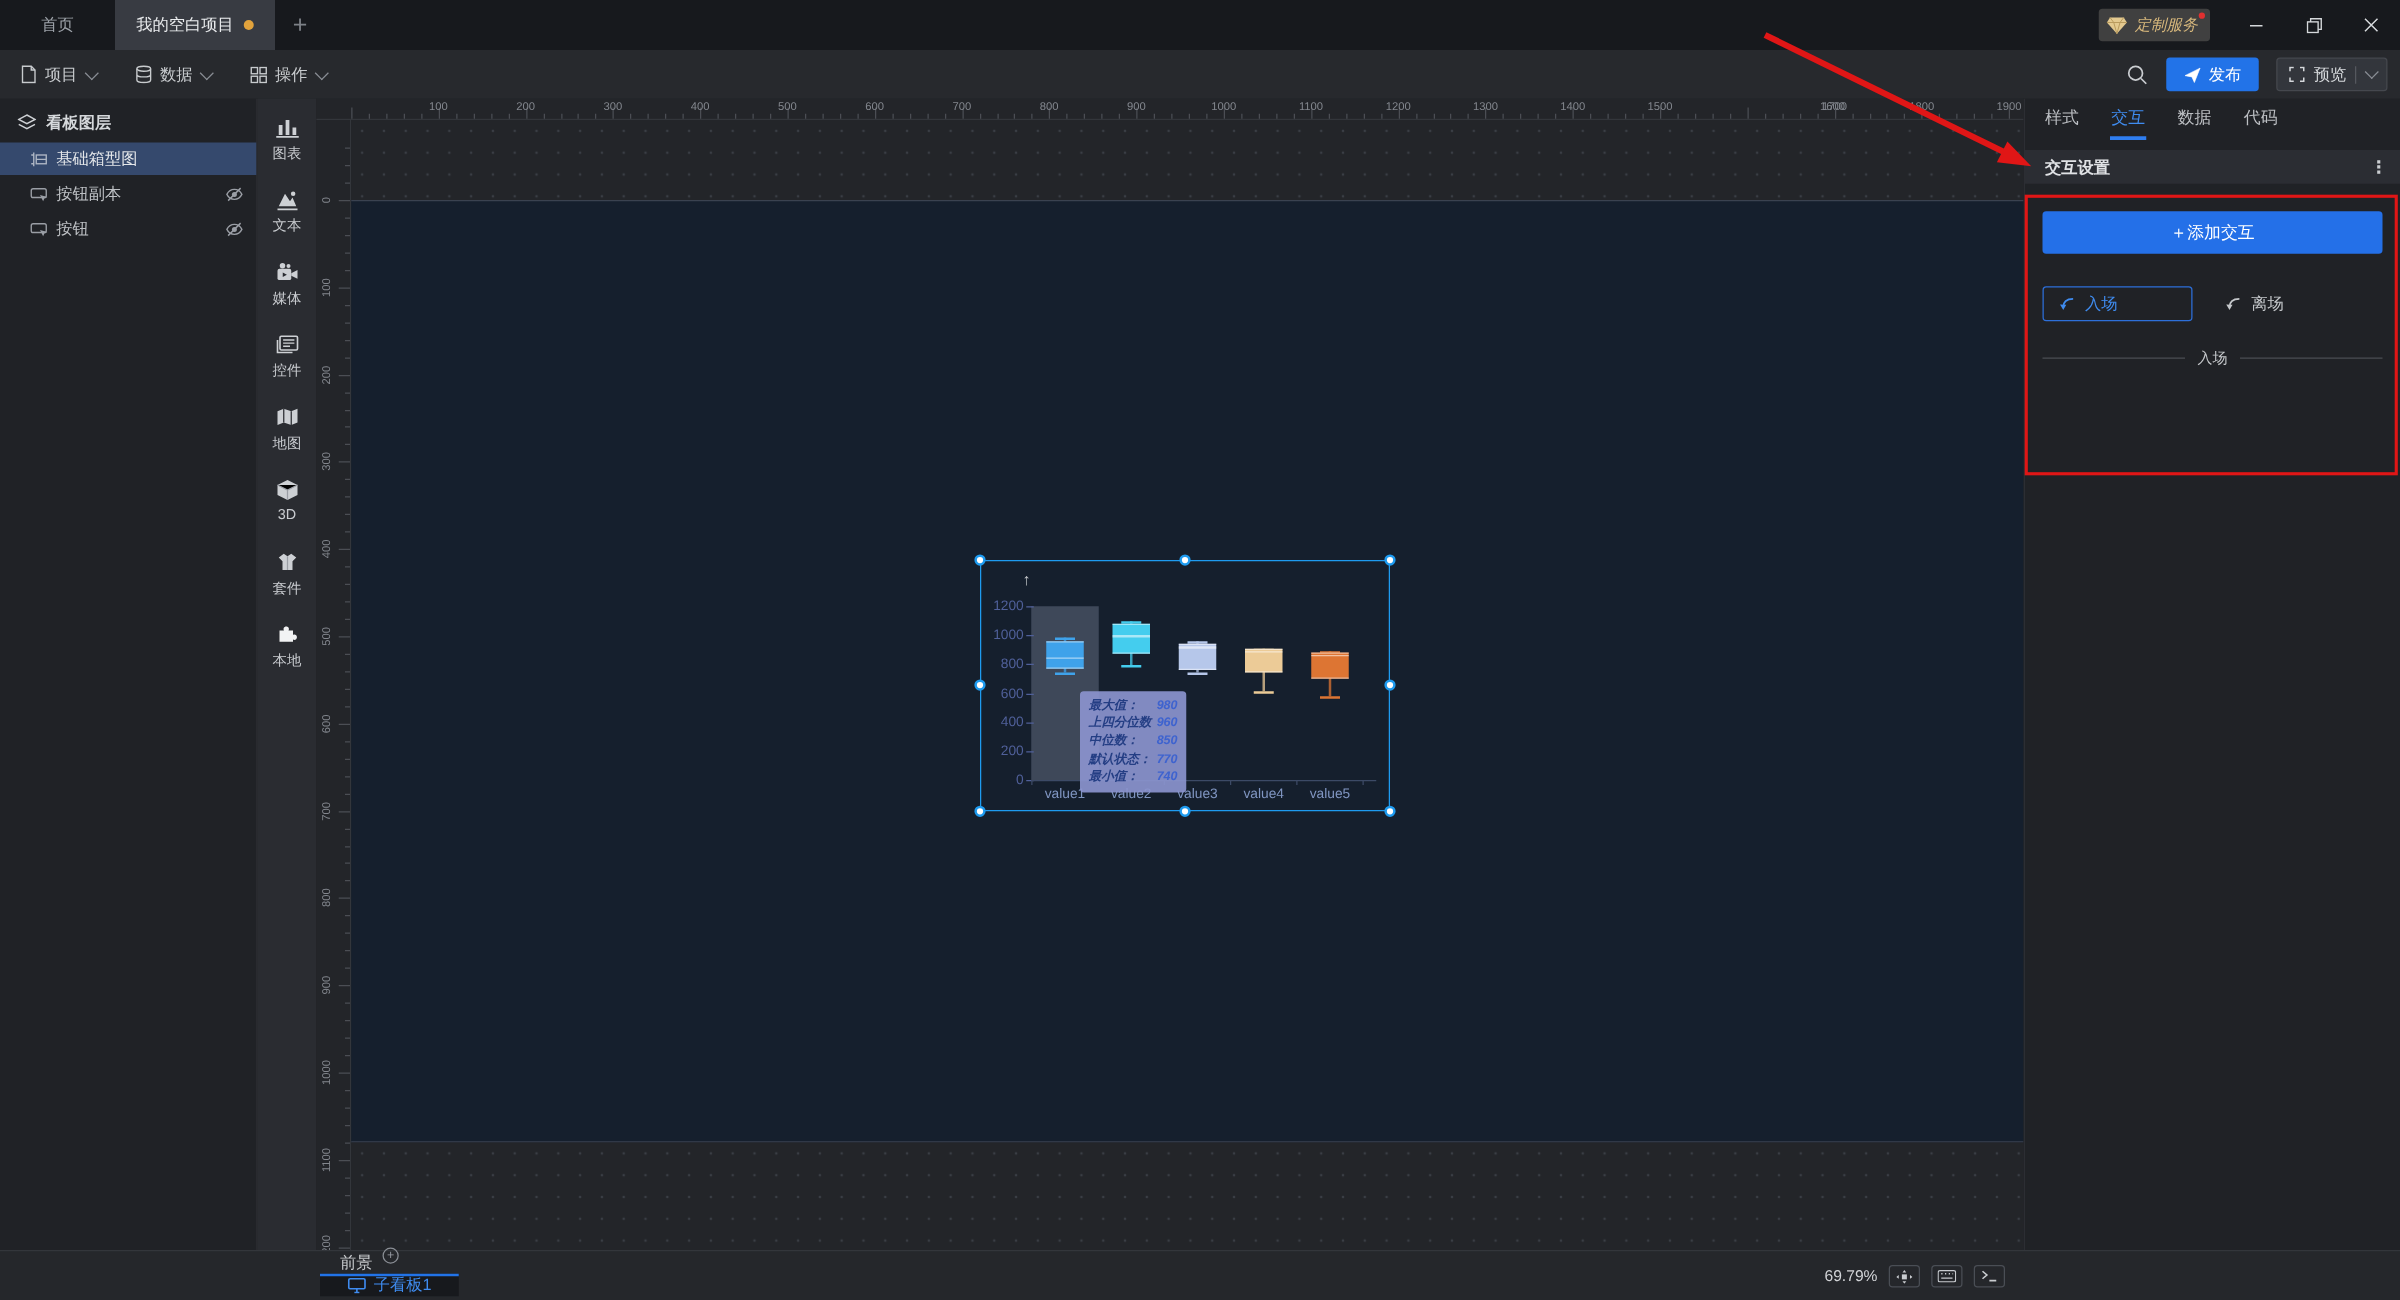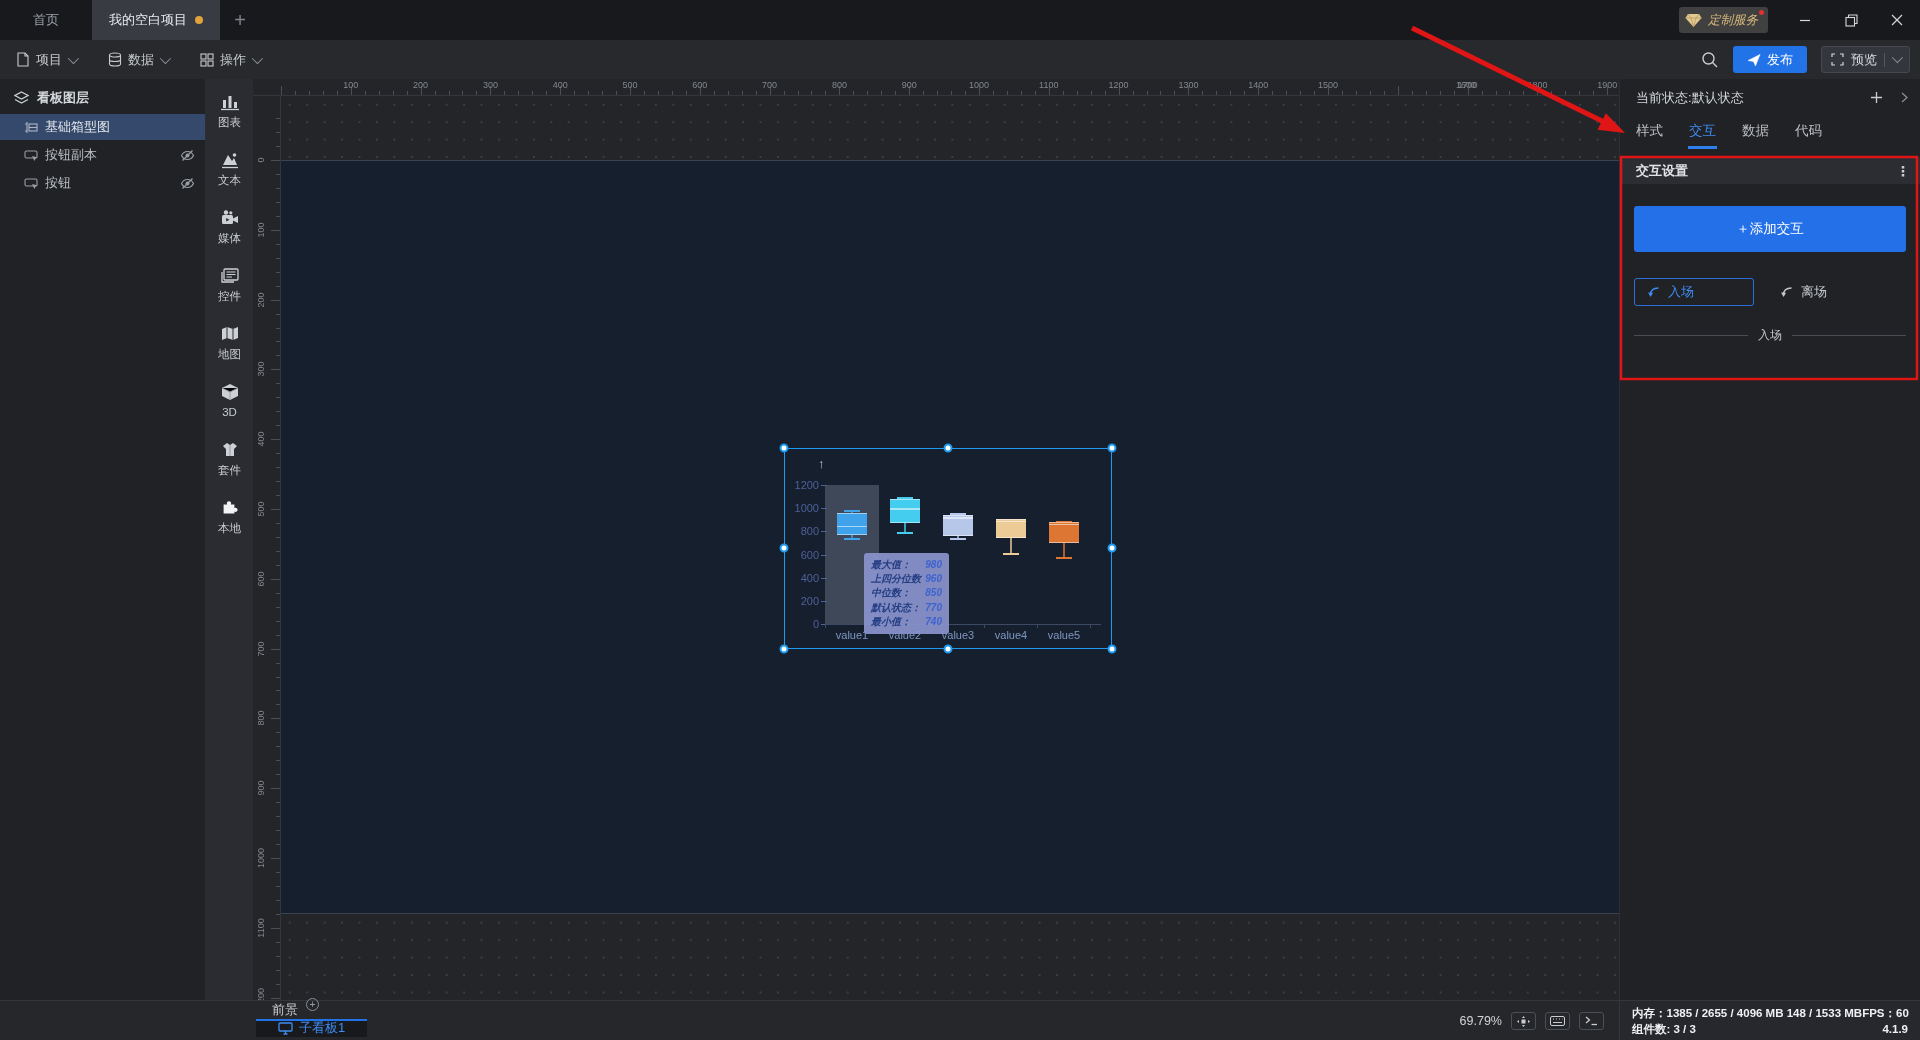--- a/index.html
+++ b/index.html
@@ -76,21 +76,21 @@
   
   #rightpanel { position:absolute; left:1619px; top:79px; width:301px; bottom:40px; background:#202226; border-left:1px solid #2c2e33; }
   .rp-staterow { height:37px; display:flex; align-items:center; padding:0 12px 0 16px; color:#d3d6d9; }
   .rp-staterow .grow { flex:1; }
   .rp-tabs { height:36px; display:flex; align-items:flex-start; gap:26px; padding:6px 0 0 16px; font-size:13.5px; color:#bcbfc3; }
   .rp-tab { position:relative; padding-bottom:9px; }
   .rp-tab.active { color:#3f8cf0; }
   .rp-tab.active::after { content:""; position:absolute; left:-1px; right:-1px; bottom:0; height:3px; background:#2f7ef0; }
   .rp-sec-header { margin-top:5px; height:27px; background:#2b2d33; display:flex; align-items:center; padding:0 10px 0 16px; color:#e0e2e5; font-weight:bold; }
   .rp-sec-header .kebab { margin-left:auto; color:#c9ccd0; letter-spacing:0; font-size:14px; }
-  .rp-add { margin:22px 14px 0 14px; height:46px; background:#2470e8; border-radius:3px; color:#fff; font-size:13.5px; display:flex; align-items:center; justify-content:center; }
+  .rp-add { margin:22px 14px 0 14px; height:34px; background:#2470e8; border-radius:3px; color:#fff; font-size:13.5px; display:flex; align-items:center; justify-content:center; }
   .rp-toggle { margin:26px 14px 0 14px; display:flex; gap:14px; }
   .tg-btn { width:120px; height:28px; border-radius:3px; display:flex; align-items:center; gap:7px; padding-left:12px; color:#c5c8cb; }
   .tg-btn.active { border:1px solid #2d6fd9; color:#3f8cf0; }
   .rp-divider { margin:21px 14px 0 14px; display:flex; align-items:center; gap:10px; color:#c5c8cb; font-size:12px; }
   .rp-divider::before, .rp-divider::after { content:""; flex:1; height:1px; background:#4a4d53; }
   .rp-item { margin:7px 14px 0 14px; height:42px; background:#2c2e34; border:1px solid #43464d; border-radius:4px; display:flex; align-items:center; padding:0 10px; color:#d8dadd; }
   .rp-item .vdiv { width:1px; height:20px; background:#4a4d53; }
 
   
   #statusbar { position:absolute; left:0; bottom:0; width:1920px; height:40px; background:#25272b; border-top:1px solid #33363b; display:flex; align-items:stretch; }
@@ -592,31 +592,20 @@
     <div class="handle" style="left: 162.5px; top: -1.5px;"></div>
     <div class="handle" style="left: 326.5px; top: -1.5px;"></div>
     <div class="handle" style="left: -1.5px; top: 99px;"></div>
     <div class="handle" style="left: 326.5px; top: 99px;"></div>
     <div class="handle" style="left: -1.5px; top: 199.5px;"></div>
     <div class="handle" style="left: 162.5px; top: 199.5px;"></div>
     <div class="handle" style="left: 326.5px; top: 199.5px;"></div>
   </div>
 
 <div id="rightpanel">
-  <div class="rp-staterow">
-    <span>当前状态: </span>
-    <span>默认状态</span>
-    <span class="grow"></span>
-    <svg width="13" height="13" viewBox="0 0 13 13" style="margin-right:18px;">
-        <path d="M6.5 1 V12 M1 6.5 H12" stroke="#c9ccd0" stroke-width="1.3"></path>
-      </svg>
-    <svg width="7" height="11" viewBox="0 0 7 11">
-        <path d="M1 1 L6 5.5 L1 10" fill="none" stroke="#8a8e95" stroke-width="1.3"></path>
-      </svg>
-  </div>
   <div class="rp-tabs">
     <div class="rp-tab">样式</div>
     <div class="rp-tab active">交互</div>
     <div class="rp-tab">数据</div>
     <div class="rp-tab">代码</div>
   </div>
   <div class="rp-sec-header">
     <span>交互设置</span>
     <span class="kebab">⋮</span>
   </div>
@@ -677,29 +666,19 @@
           <path d="M3 3 H4 M6 3 H7 M9 3 H10 M12 3 H12.5 M3 6.5 H12" stroke="#c9ccd0" stroke-width="1.1"></path>
         </svg>
     </div>
     <div class="sb-iconbtn">
       <svg width="13" height="10" viewBox="0 0 13 10">
           <path d="M1 1 L4.5 4 L1 7" fill="none" stroke="#c9ccd0" stroke-width="1.3"></path>
           <path d="M6.5 8.5 H12" stroke="#c9ccd0" stroke-width="1.3"></path>
         </svg>
     </div>
   </div>
-  <div class="sb-info">
-    <div class="row">
-      <span><span>内存：</span><span>1385 / 2655 / 4096 MB  148 / 1533 MB</span></span>
-      <span><span>FPS：</span><span>60</span></span>
-    </div>
-    <div class="row">
-      <span><span>组件数: </span><span>3 / 3</span></span>
-      <span>4.1.9</span>
-    </div>
-  </div>
 </div>
 
 <svg id="annot" width="1920" height="1040" viewBox="0 0 1920 1040">
   <rect x="1621" y="157" width="296" height="222" fill="none" stroke="#e01616" stroke-width="2.5"></rect>
   <line x1="1412" y1="28" x2="1604" y2="122" stroke="#e01616" stroke-width="5"></line>
   <polygon points="1625,133 1597.5,129.8 1605.9,113.2" fill="#e01616"></polygon>
 </svg>
 
 </body></html>

